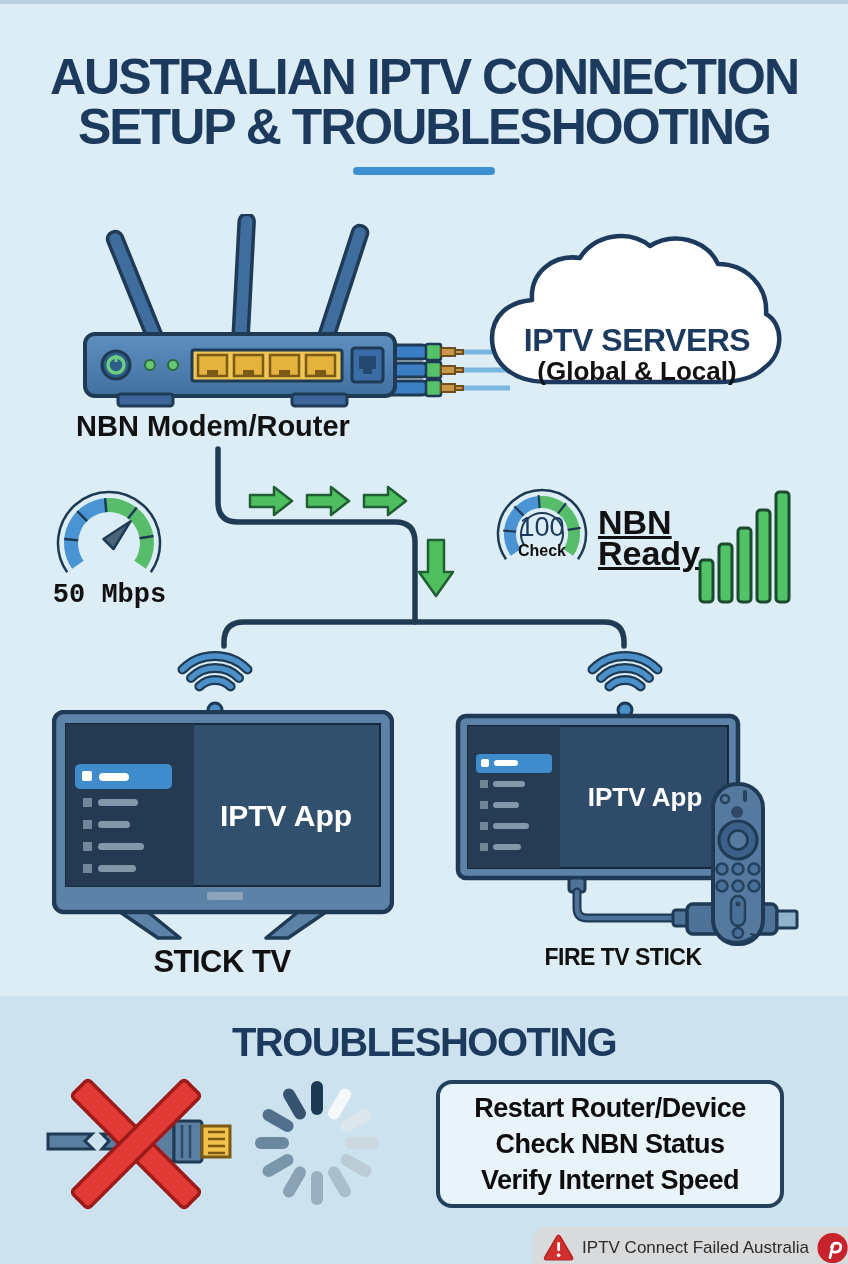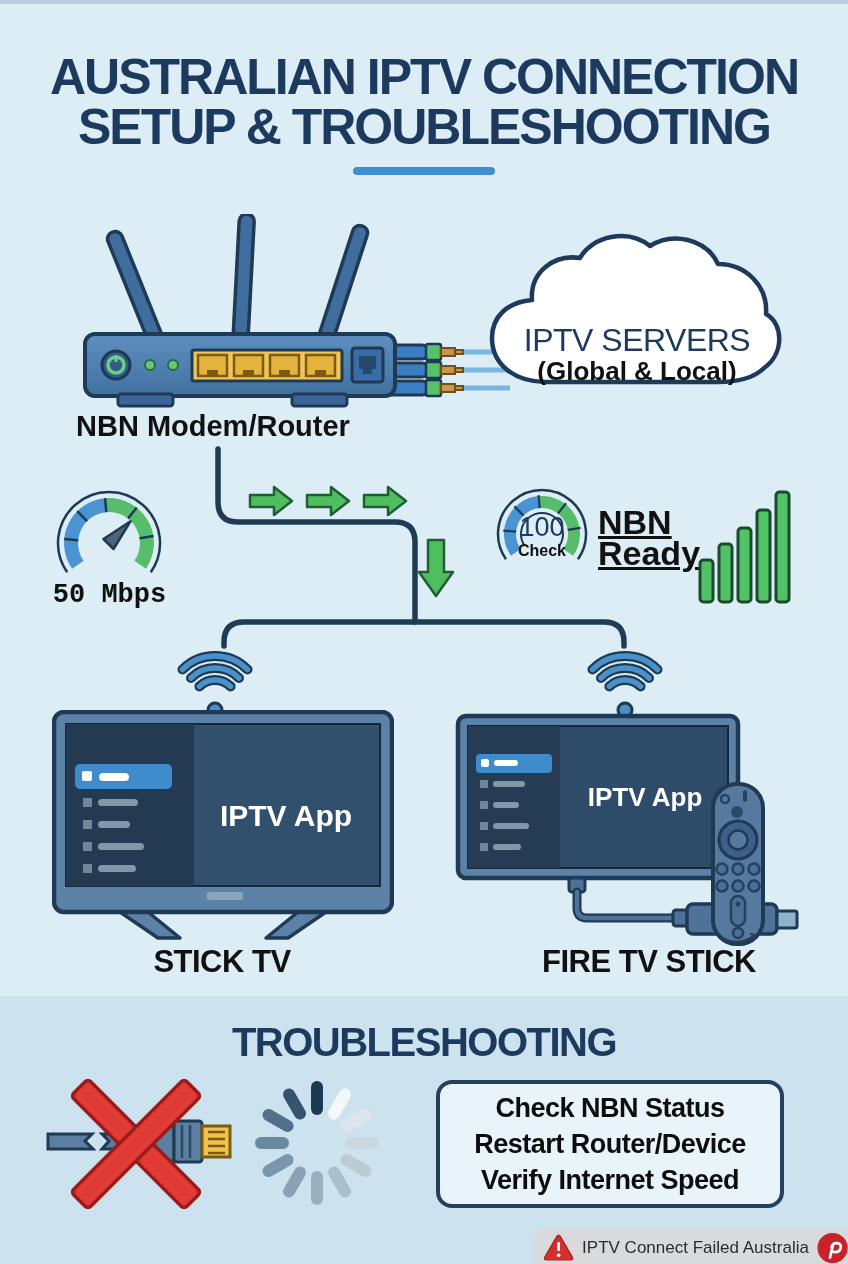--- a/index.html
+++ b/index.html
@@ -112,21 +112,21 @@
     <path d="M 66 156
              C 34 156, 12 138, 12 112
              C 12 90, 28 76, 52 74
              C 50 46, 74 28, 100 32
              C 112 10, 148 2, 170 20
              C 192 6, 226 12, 238 38
              C 266 38, 288 60, 286 88
              C 304 98, 304 128, 284 142
              C 272 154, 254 156, 238 156 Z" fill="#ffffff" stroke="#1d3a5c" stroke-width="4.5" stroke-linejoin="round"></path>
   </svg>
-  <div class="abs ctr navy" style="left:497px;top:318px;width:280px;font-size:32px;font-weight:normal;letter-spacing:-0.5px;">IPTV SERVERS</div>
+  <div class="abs ctr navy" style="left:497px;top:318px;width:280px;font-size:32px;font-weight:bold;letter-spacing:-0.5px;">IPTV SERVERS</div>
   <div class="abs ctr lbl" style="left:497px;top:352px;width:280px;font-size:26px;">(Global &amp; Local)</div>
 
   <div class="abs lbl" style="left:76px;top:406px;font-size:29px;">NBN Modem/Router</div>
 
   <svg class="abs" style="left:140px;top:440px;" width="560" height="230" viewBox="0 0 560 230">
     <g fill="none" stroke="#203c55" stroke-width="5.5" stroke-linecap="round">
       <path d="M 78 5 V 58 Q 78 78 98 78 H 255 Q 275 78 275 98 V 178"></path>
       <path d="M 84 202 V 198 Q 84 178 104 178 H 464 Q 484 178 484 198 V 202"></path>
     </g>
     <g fill="#4fbe5f" stroke="#1f5f33" stroke-width="2.5" stroke-linejoin="round">
@@ -275,21 +275,21 @@
           <circle cx="286" cy="184" r="5.5"></circle>
           <circle cx="302" cy="184" r="5.5"></circle>
       </g>
       <rect x="279" y="194" width="14" height="30" rx="7" fill="#4a6f96" stroke="#24405c" stroke-width="2.5"></rect>
       <circle cx="286" cy="202" r="2.5" fill="#24405c"></circle>
       <circle cx="286" cy="231" r="5" fill="#4a6f96" stroke="#24405c" stroke-width="2.5"></circle>
       <path d="M 270 236 Q 287 245 303 233 l -4 -1 m 4 1 l -1 4" fill="none" stroke="#24405c" stroke-width="2.2" stroke-linecap="round"></path>
     </g>
   </svg>
   <div class="abs ctr white" style="left:560px;top:778px;width:170px;font-size:26px;font-weight:bold;">IPTV App</div>
-  <div class="abs ctr lbl" style="left:524px;top:940px;width:250px;font-size:31px;letter-spacing:-0.5px;">FIRE TV STICK</div>
+  <div class="abs ctr lbl" style="left:498px;top:940px;width:250px;font-size:23px;letter-spacing:-0.5px;">FIRE TV STICK</div>
 
   <div class="abs section-bg" style="left:0;top:992px;width:848px;height:272px;"></div>
 
   <div class="abs ctr navy" style="left:0;top:1016px;width:848px;font-size:40px;font-weight:bold;letter-spacing:-1.5px;">TROUBLESHOOTING</div>
 
   <svg class="abs" style="left:40px;top:1072px;" width="210" height="135" viewBox="0 0 210 135">
     <g stroke="#1e3a54" stroke-width="3" fill="#5b7fa0">
       <path d="M 8 58 H 52 L 45 65 L 53 73 H 8 Z"></path>
       <path d="M 62 58 H 112 V 73 H 62 L 69 65 Z"></path>
     </g>
@@ -321,22 +321,22 @@
       <rect x="62" y="6" width="12" height="34" rx="6" fill="#9ab0bf" transform="rotate(180 68 68)"></rect>
       <rect x="62" y="6" width="12" height="34" rx="6" fill="#8aa2b4" transform="rotate(210 68 68)"></rect>
       <rect x="62" y="6" width="12" height="34" rx="6" fill="#7a96aa" transform="rotate(240 68 68)"></rect>
       <rect x="62" y="6" width="12" height="34" rx="6" fill="#6a88a0" transform="rotate(270 68 68)"></rect>
       <rect x="62" y="6" width="12" height="34" rx="6" fill="#52708b" transform="rotate(300 68 68)"></rect>
       <rect x="62" y="6" width="12" height="34" rx="6" fill="#36536f" transform="rotate(330 68 68)"></rect>
     </g>
   </svg>
 
   <div class="abs tips-box" style="left:436px;top:1076px;width:340px;height:120px;">
+    <div class="tip-line">Restart Router/Device</div>
     <div class="tip-line">Check NBN Status</div>
-    <div class="tip-line">Restart Router/Device</div>
     <div class="tip-line">Verify Internet Speed</div>
   </div>
 
   <div class="abs attr-bar" style="left:533px;top:1223px;width:315px;height:41px;">
     <svg width="34" height="31" viewBox="0 0 34 31">
       <path d="M 15.2 3.4 Q 17 0.6 18.8 3.4 L 32 26 Q 33.5 29 30 29 L 4 29 Q 0.5 29 2 26 Z" fill="#d32f2f" stroke="#b02020" stroke-width="1.5" stroke-linejoin="round"></path>
       <rect x="15.6" y="9.5" width="3" height="10" rx="1.5" fill="#ffffff"></rect>
       <circle cx="17.1" cy="24" r="2" fill="#ffffff"></circle>
     </svg>
     <span class="attr-text">IPTV Connect Failed Australia</span>

